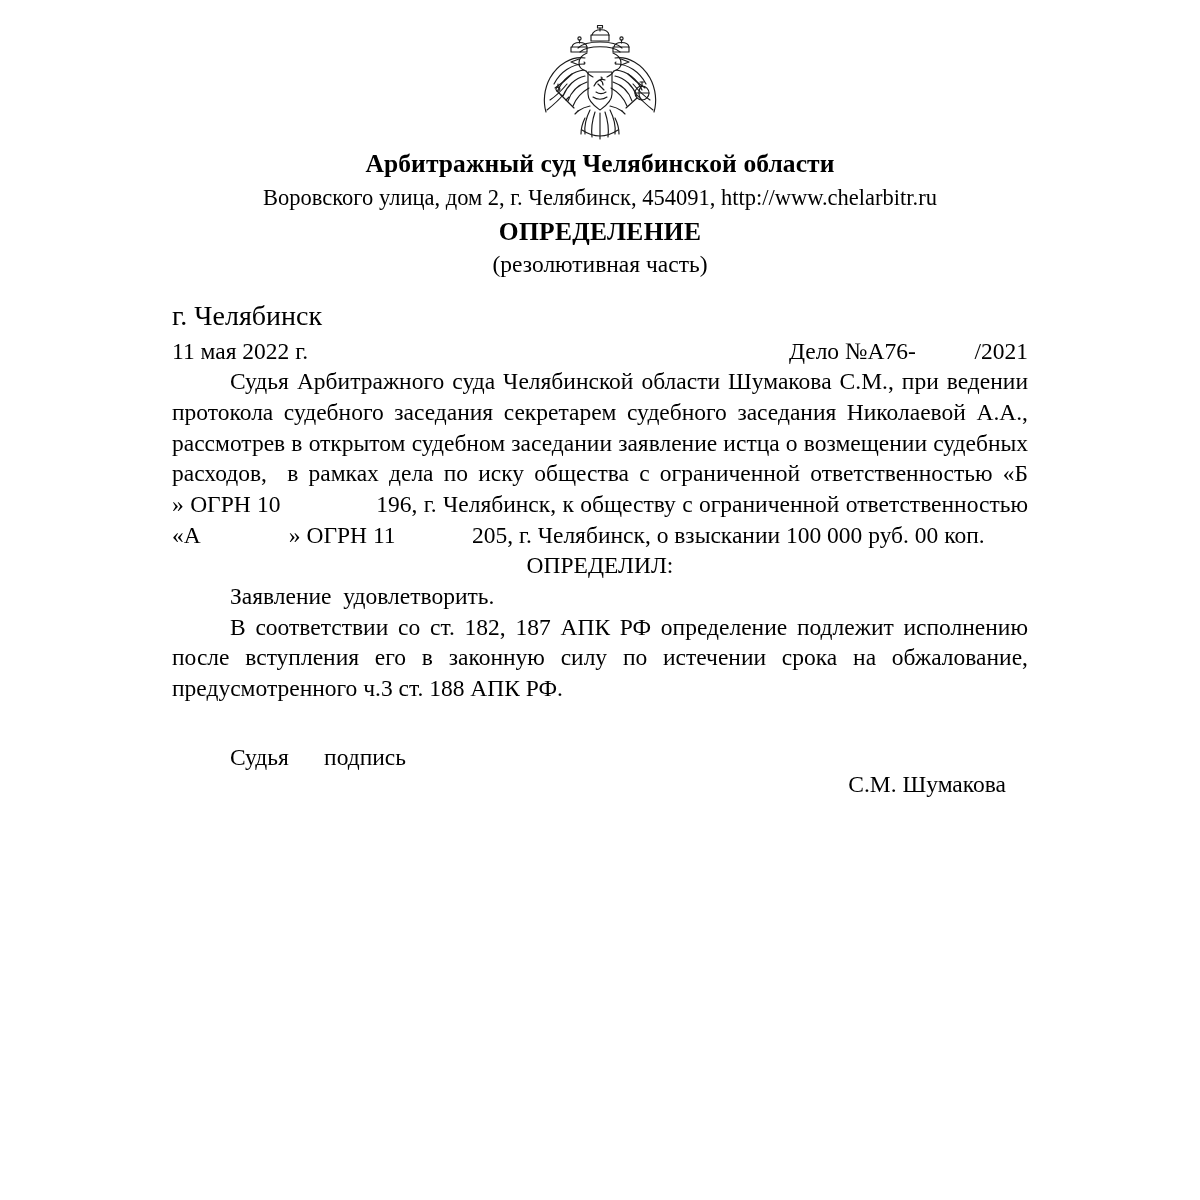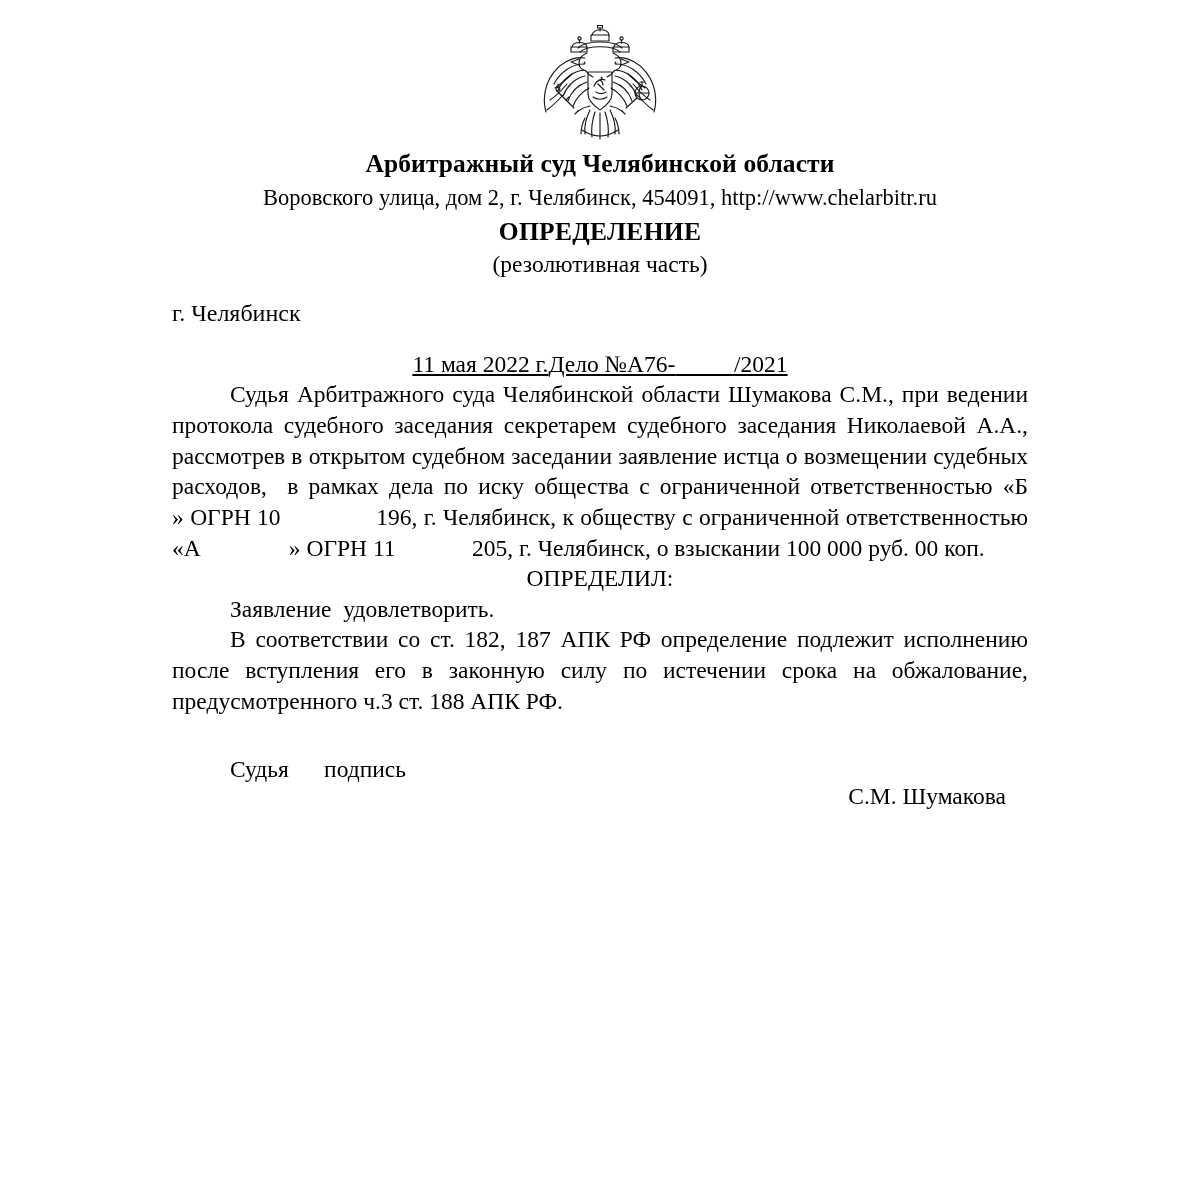--- a/index.html
+++ b/index.html
@@ -64,32 +64,31 @@
   }
   .doc-subkind {
     text-align: center;
     font-size: 23.5px;
     line-height: 1.15;
     margin-top: 5px;
   }
 
   
   .place-line {
-    font-size: 24px;
+    font-size: 28px;
     line-height: 1.28;
     margin-top: 20px;
   }
   .date-case-line {
     display: flex;
-    justify-content: center;
+    justify-content: space-between;
     align-items: baseline;
     font-size: 23.5px;
     line-height: 1.28;
-    margin-top: 20px;
-    text-decoration: underline;
+    margin-top: 2px;
   }
   .date-case-line .case-no {
     white-space: pre;
   }
 
   
   .body-text {
     font-size: 23.5px;
     line-height: 1.305;
   }

